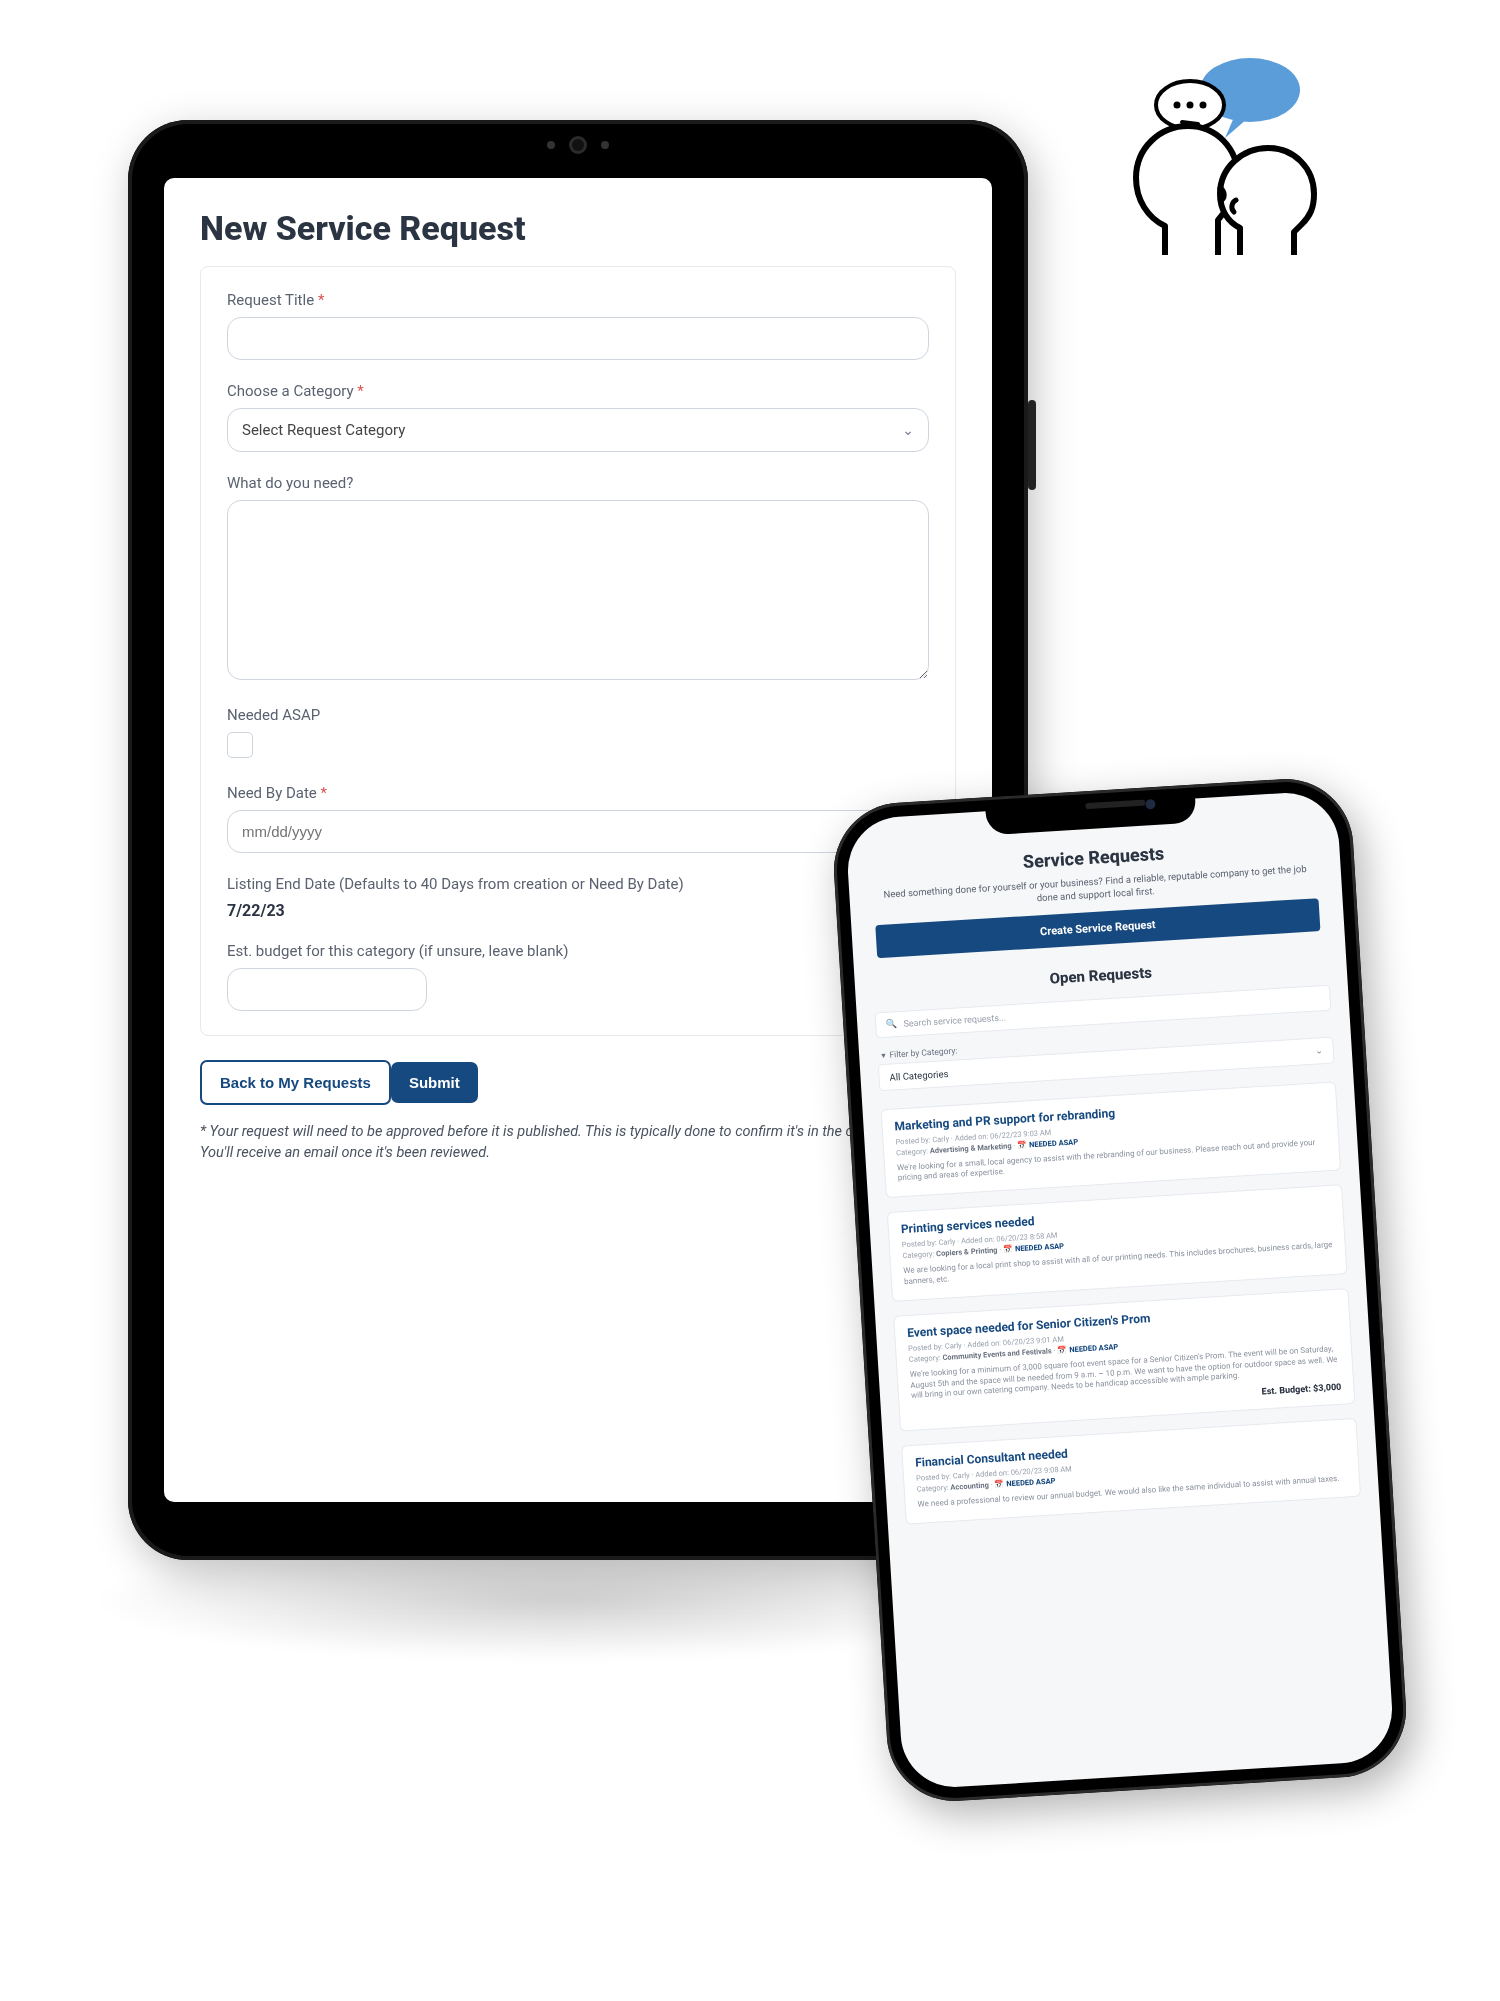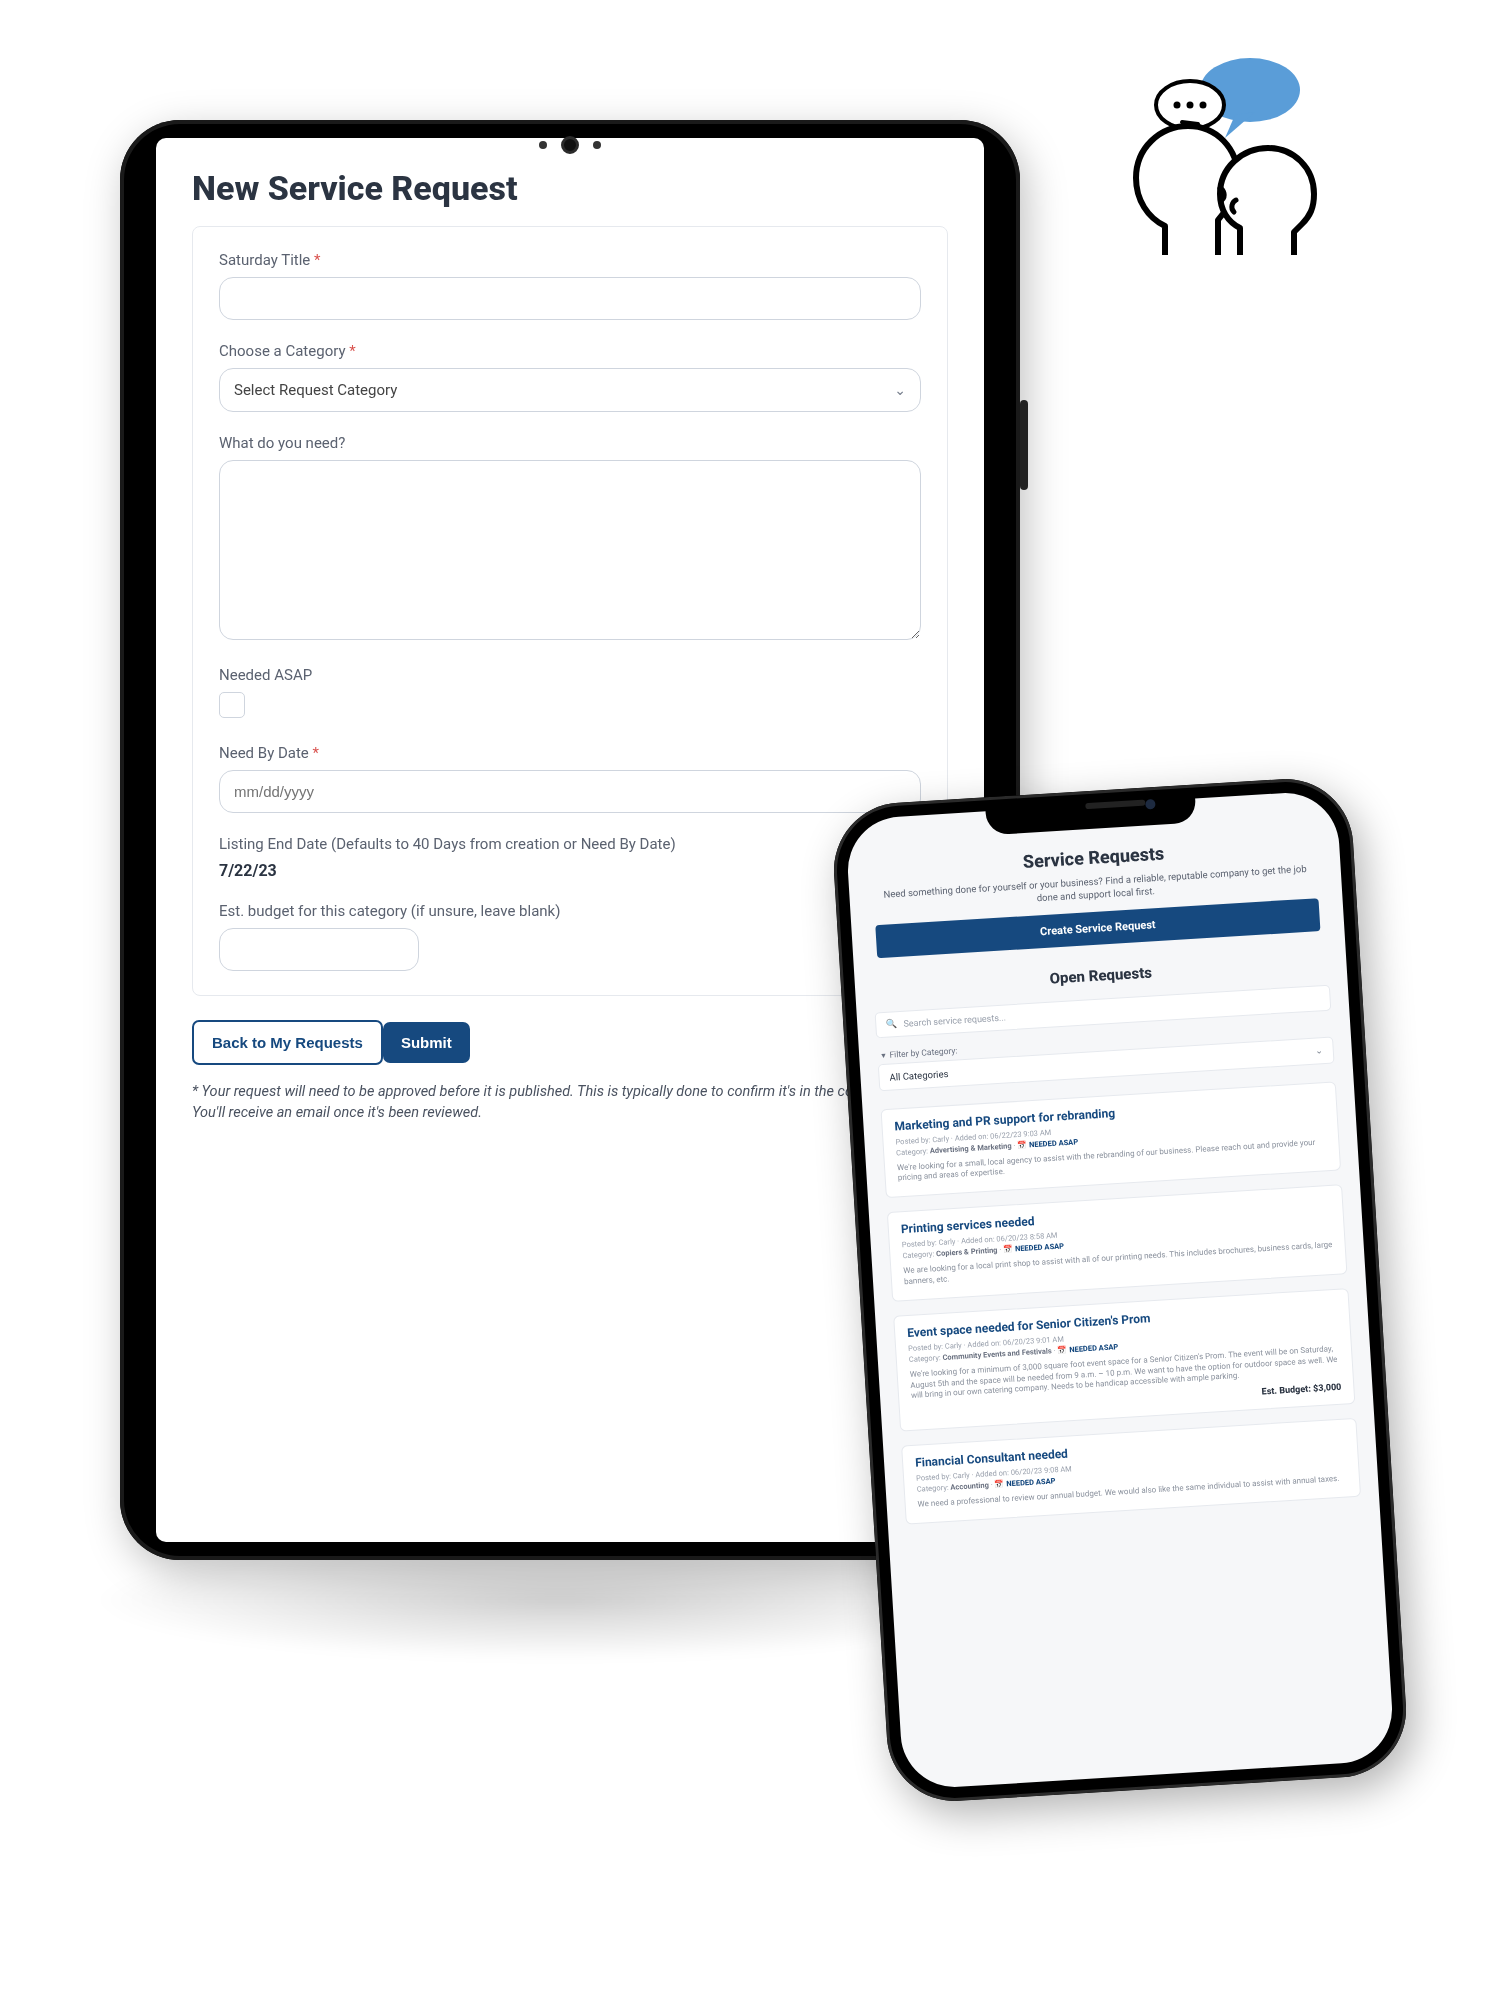--- a/index.html
+++ b/index.html
@@ -8,27 +8,27 @@
     background: #fff;
     width: 1500px;
     height: 2001px;
     position: relative;
     overflow: hidden;
   }
 
   
   .tablet {
     position: absolute;
-    left: 120px;
+    left: 128px;
     top: 120px;
     width: 900px;
     height: 1440px;
     background: #000;
     border-radius: 60px;
-    padding: 18px 36px;
+    padding: 58px 36px;
     box-shadow: 6px 12px 40px rgba(0,0,0,0.25), inset 0 0 0 4px #1a1a1a;
   }
   .tablet::after {
     content: "";
     position: absolute;
     right: -8px;
     top: 280px;
     width: 8px;
     height: 90px;
     background: #222;
@@ -323,21 +323,21 @@
     <div class="tablet-speaker-dot"></div>
   </div>
 
   <div class="tablet-screen">
     <h1 class="page-title">New Service Request</h1>
 
     <div class="form-card">
 
       <div class="field">
         <label class="label">
-          <span>Saturday Title</span> <span class="req">*</span>
+          <span>Request Title</span> <span class="req">*</span>
         </label>
         <input class="input" type="text" style="">
       </div>
 
       <div class="field">
         <label class="label">
           <span>Choose a Category</span> <span class="req">*</span>
         </label>
         <div class="select">
           <span>Select Request Category</span>

